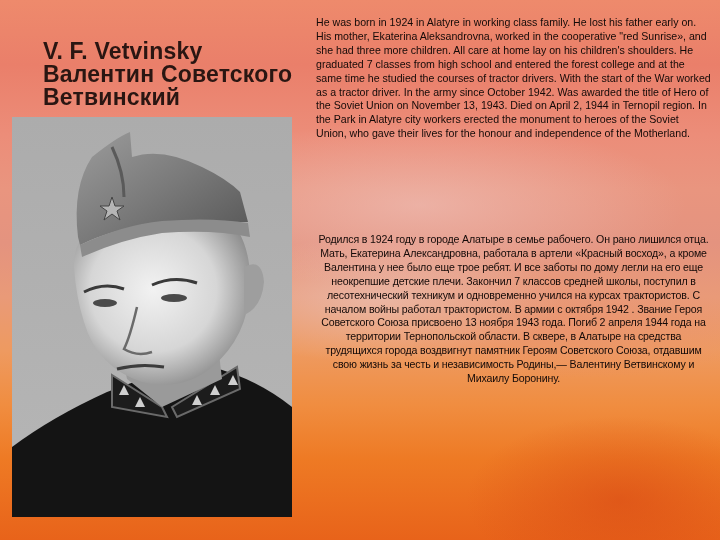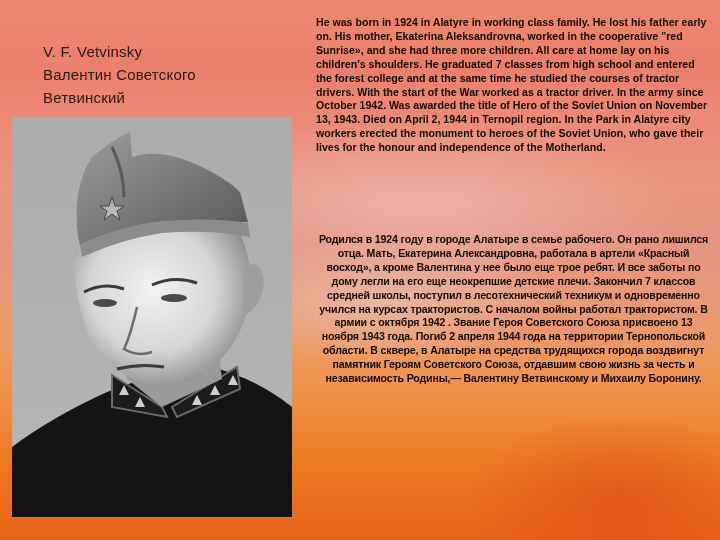--- a/index.html
+++ b/index.html
@@ -34,22 +34,22 @@
           #f08d40 75%,
           #ee7a24 85%,
           #e8631a 100%);
     }
     .title {
       position: absolute;
       left: 43px;
       top: 40px;
       width: 250px;
       margin: 0;
-      font-size: 15px;
-      font-weight: normal;
+      font-size: 23px;
+      font-weight: bold;
       line-height: 23px;
       color: #2a1612;
       letter-spacing: 0.2px;
     }
     .title div { white-space: nowrap; }
     .photo {
       position: absolute;
       left: 12px;
       top: 117px;
       width: 280px;
@@ -57,21 +57,21 @@
       background: #b0b0b0;
       overflow: hidden;
     }
     .photo svg { display: block; }
     .bio {
       position: absolute;
       left: 316px;
       width: 395px;
       margin: 0;
       font-size: 10.6px;
-      font-weight: bold;
+      font-weight: normal;
       line-height: 13.9px;
       color: #140a08;
     }
     .bio-en { top: 16px; }
     .bio-ru { top: 233px; letter-spacing: -0.15px; text-align: center; }
   </style>
 </head>
 <body>
 
 <div class="slide">

